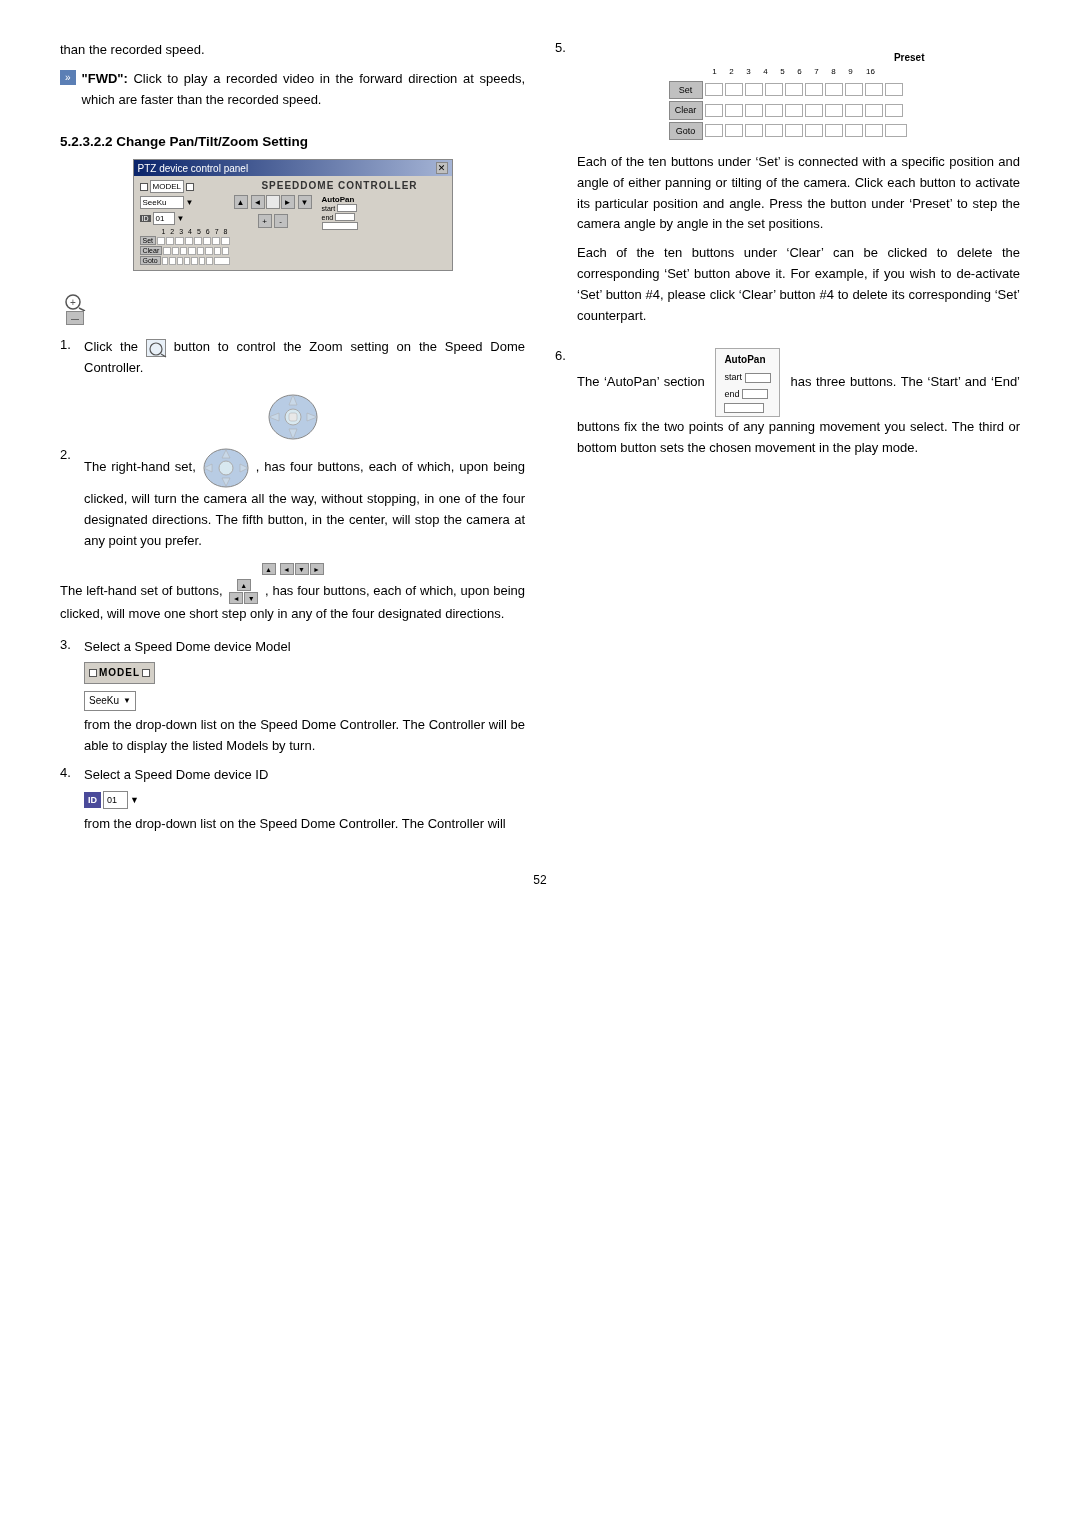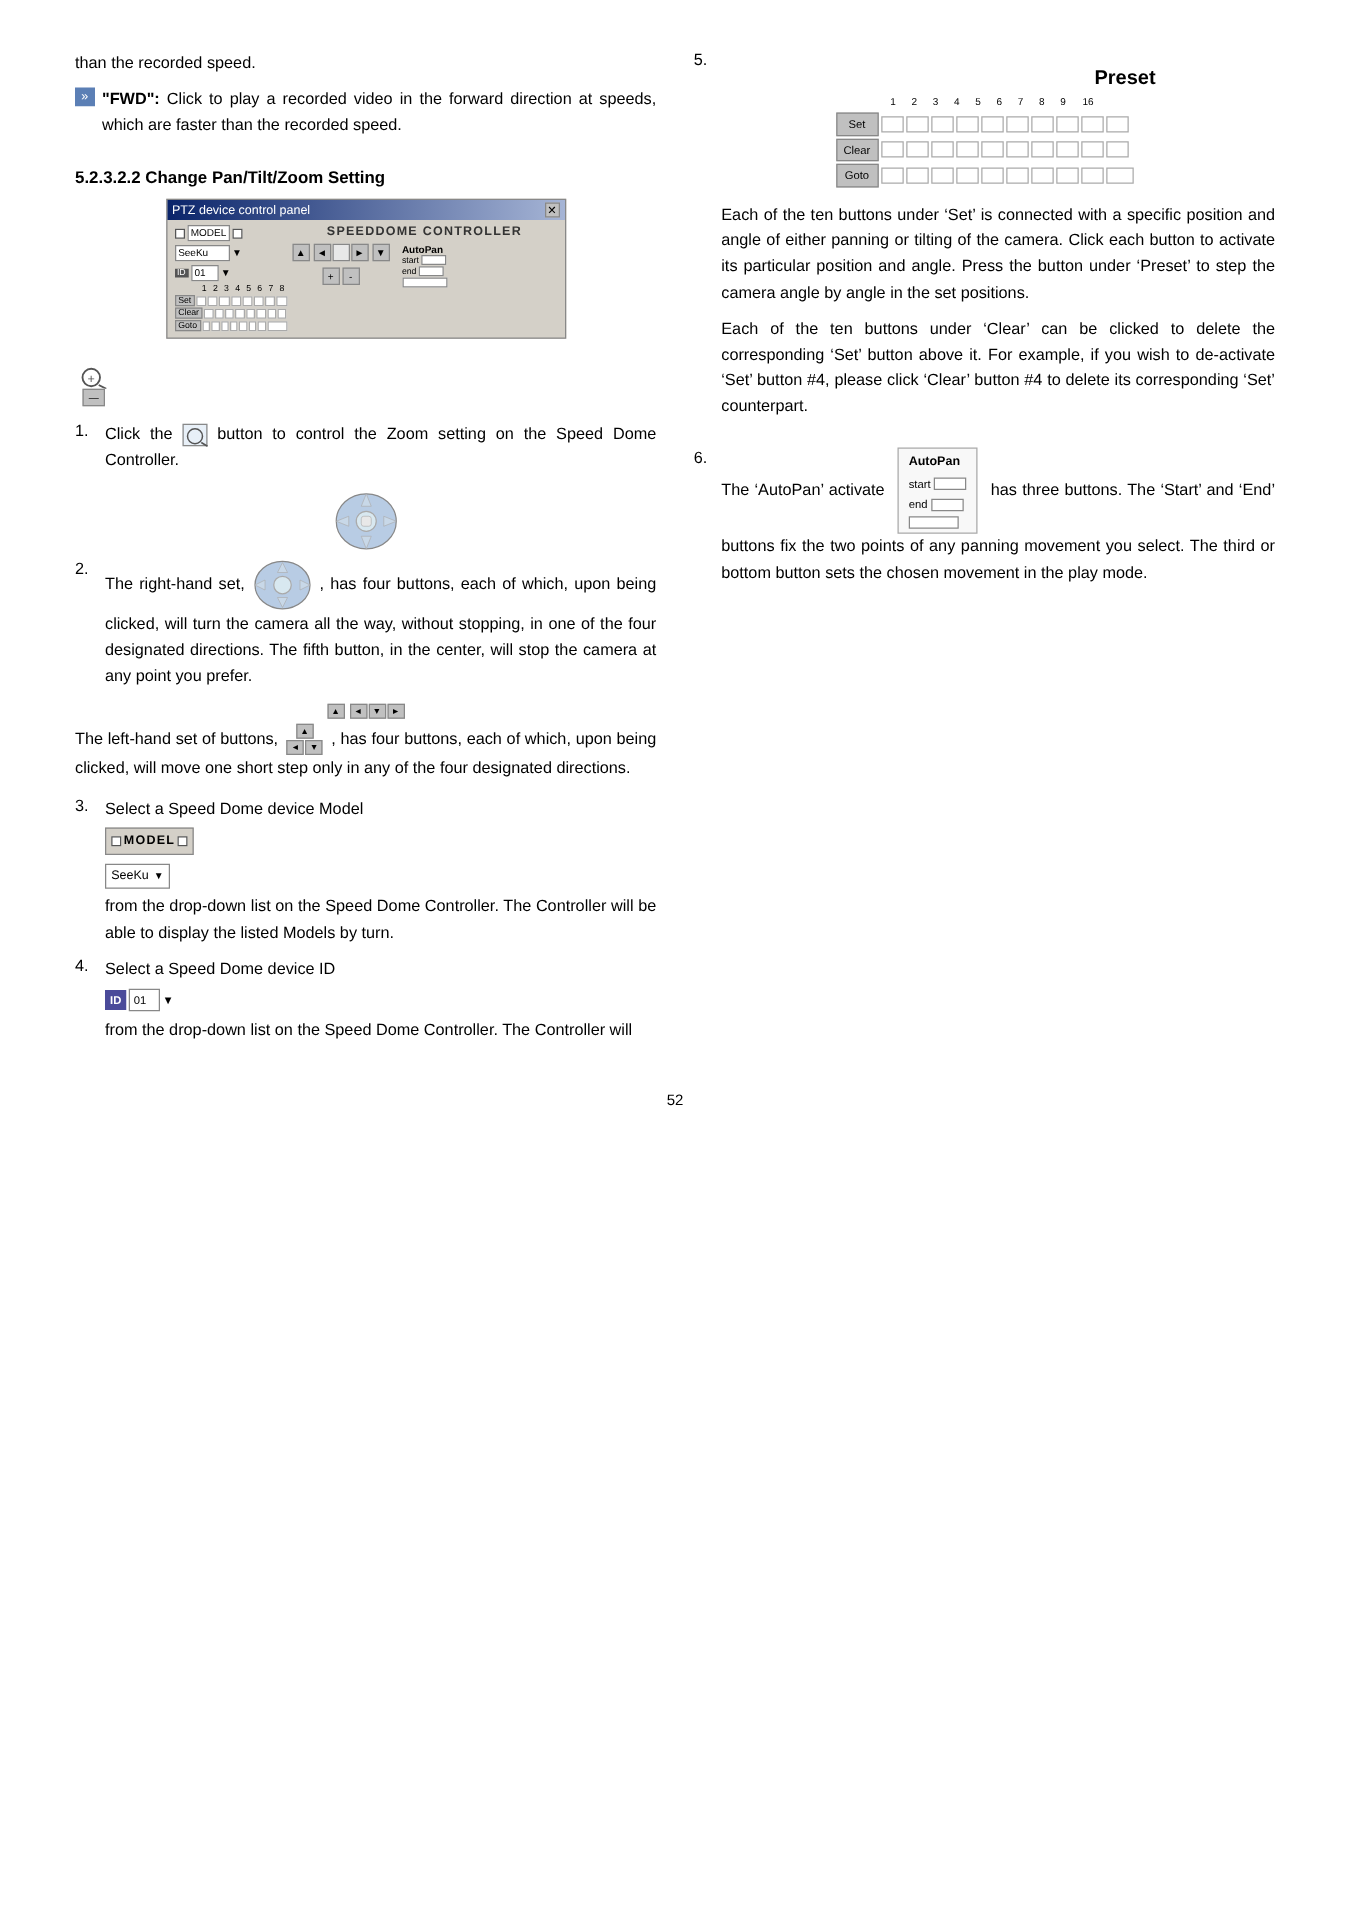--- a/index.html
+++ b/index.html
@@ -156,21 +156,21 @@
       border: 1px solid #888; background: #fff; font-size: 9px; padding: 1px 10px 1px 3px;
     }
     
     .preset-section {
       margin: 10px auto 12px auto;
       width: 260px;
     }
     .preset-header-row {
       display: flex; align-items: center; justify-content: flex-end;
     }
-    .preset-header-label { font-size: 16px; font-weight: bold; margin-right: 4px; margin-left: 20px; }
+    .preset-header-label { font-size: 10px; font-weight: bold; margin-right: 4px; margin-left: 20px; }
     .preset-row-container { display: flex; align-items: center; gap: 2px; margin-bottom: 2px; }
     .preset-btn {
       font-size: 9px; background: #c0c0c0; border: 1px solid #888; width: 34px; text-align: center;
       padding: 1px; cursor: pointer;
     }
     .preset-cell { width: 18px; height: 13px; border: 1px solid #aaa; background: #fff; }
     
     .page-num {
       text-align: center; margin-top: 30px; font-size: 12px;
     }
@@ -505,21 +505,21 @@
         <p>Each of the ten buttons under ‘Clear’ can be clicked to delete the corresponding ‘Set’ button above it. For example, if you wish to de-activate ‘Set’ button #4, please click ‘Clear’ button #4 to delete its corresponding ‘Set’ counterpart.</p>
       </div>
     </div>
 
     <div class="right-num-item">
       <span class="right-num-label">6.</span>
       <div class="right-num-content">
 
         <div style="display:flex;align-items:flex-start;gap:8px;margin-bottom:8px;">
           <p style="flex:1;display:inline;">
-            <span>The ‘AutoPan’ activate</span>
+            <span>The ‘AutoPan’ section</span>
             <span style="display:inline-flex;flex-direction:column;align-items:flex-start;border:1px solid #aaa;background:#f8f8f8;padding:3px 8px;vertical-align:middle;margin:0 6px;">
               <span style="font-weight:bold;font-size:10px;margin-bottom:2px;">AutoPan</span>
               <span style="display:flex;align-items:center;gap:3px;font-size:9px;margin-bottom:2px;">
                 <span>start</span>
                 <span style="width:26px;height:10px;border:1px solid #888;background:#fff;display:inline-block;"></span>
               </span>
               <span style="display:flex;align-items:center;gap:3px;font-size:9px;margin-bottom:2px;">
                 <span>end</span>
                 <span style="width:26px;height:10px;border:1px solid #888;background:#fff;display:inline-block;"></span>
               </span>

